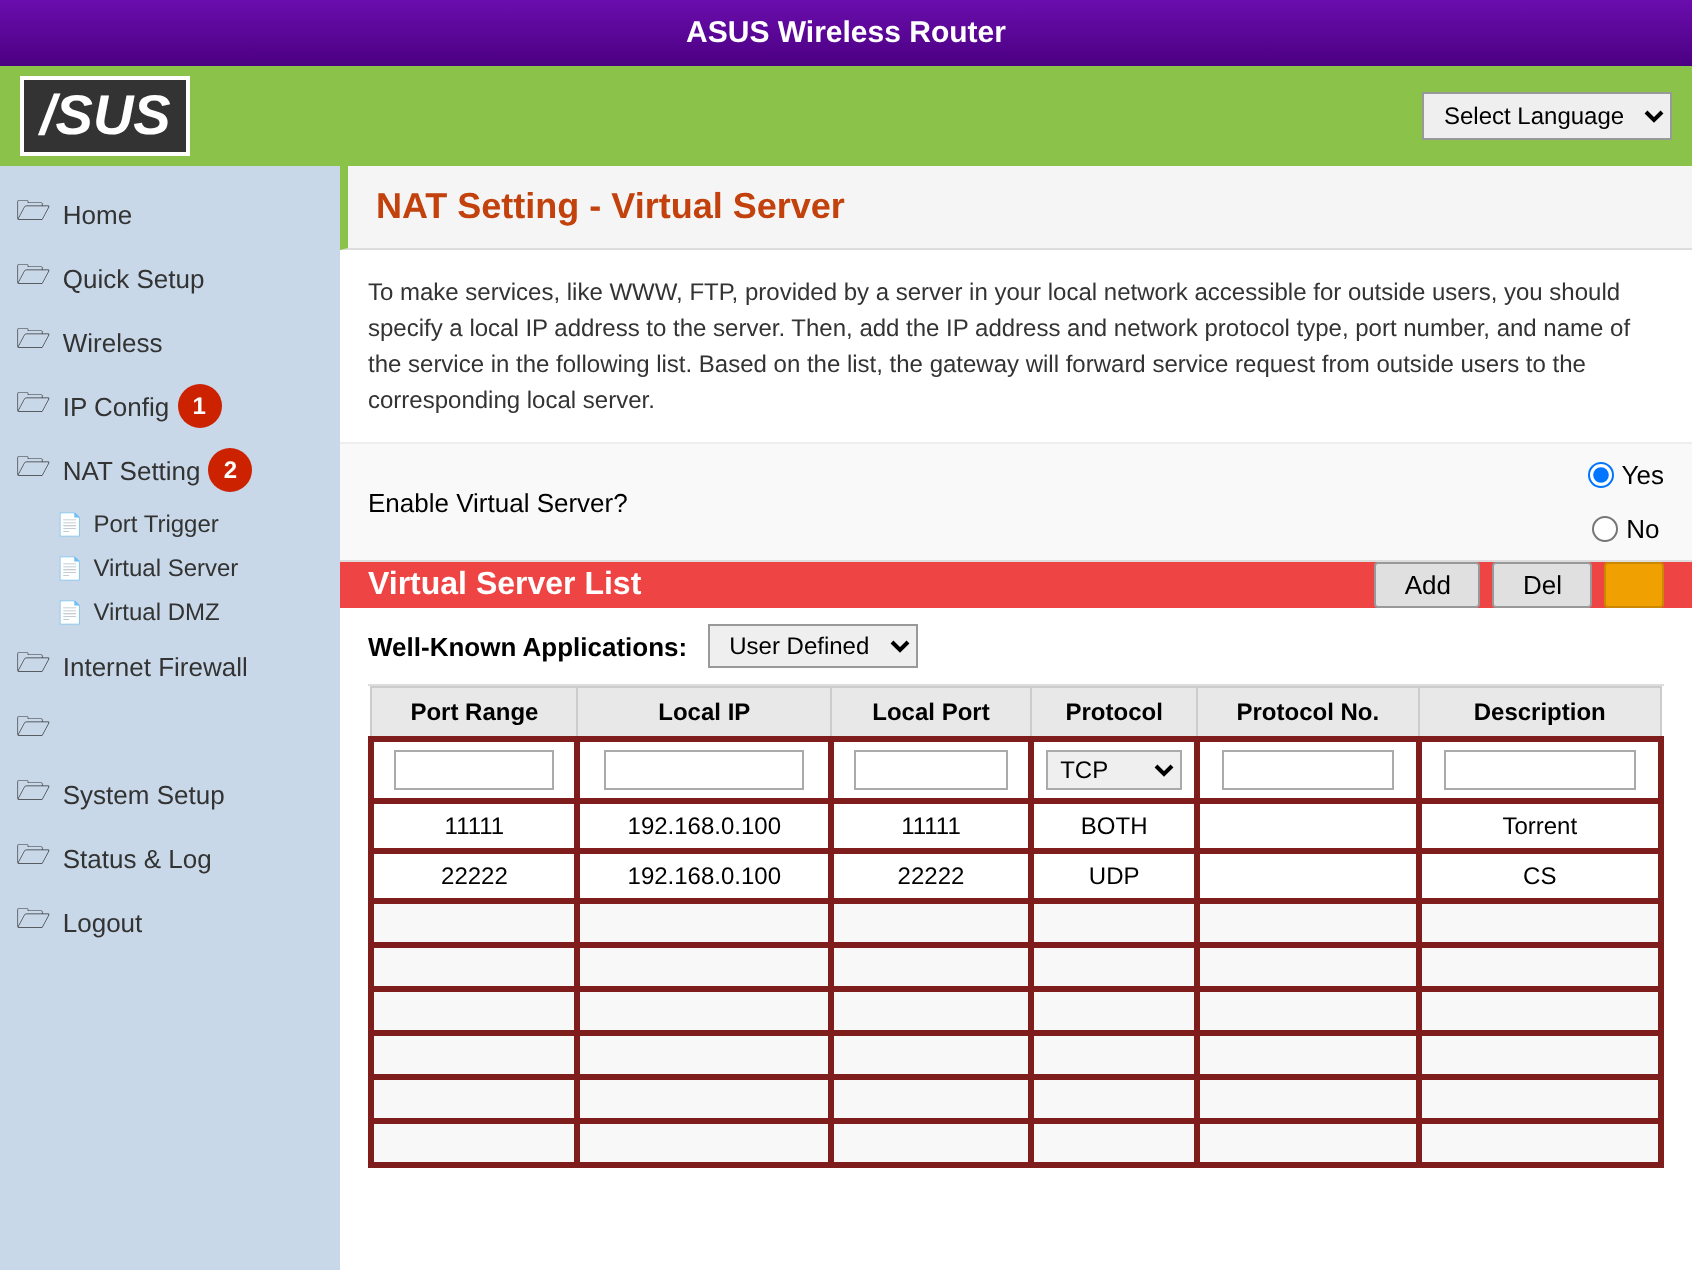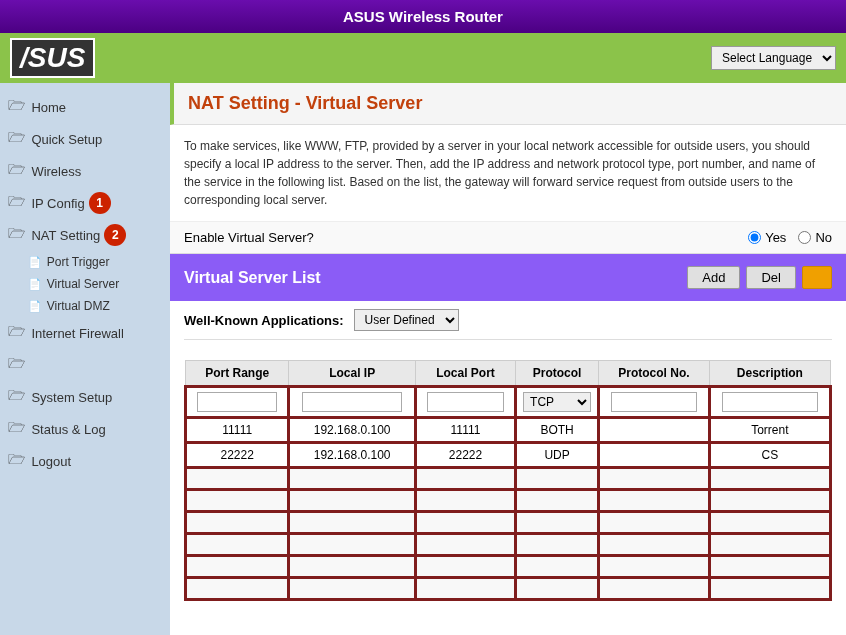--- a/index.html
+++ b/index.html
@@ -26,37 +26,37 @@
     .badge { display: inline-flex; align-items: center; justify-content: center; width: 22px; height: 22px; border-radius: 50%; background: #cc2200; color: white; font-weight: bold; font-size: 12px; margin-left: 4px; }
 
     
     .content { flex: 1; background: white; overflow-y: auto; padding: 0; }
     .page-title { background: #f5f5f5; border-bottom: 1px solid #ddd; padding: 10px 14px; font-size: 18px; font-weight: bold; color: #c2410c; border-left: 4px solid #8bc34a; margin-bottom: 0; }
     .description { padding: 12px 14px; font-size: 12px; line-height: 1.5; color: #333; border-bottom: 1px solid #eee; }
 
     
     .enable-row { display: flex; align-items: center; padding: 8px 14px; background: #f9f9f9; border-bottom: 1px solid #ddd; }
     .enable-label { font-size: 13px; flex: 1; }
-    .enable-options { display: flex; align-items: center; gap: 12px; }
+    .enable-options { display: flex; align-items: center; gap: 12px; flex-direction: column; }
     .enable-options label { display: flex; align-items: center; gap: 4px; font-size: 13px; }
 
     
-    .vs-header { background: #8b5cf6; padding: 12px 14px; display: flex; align-items: center; justify-content: space-between; }
+    .vs-header { background: #ef4444; padding: 0 14px; display: flex; align-items: center; justify-content: space-between; }
     .vs-title { font-size: 16px; font-weight: bold; color: white; }
     .vs-buttons { display: flex; gap: 6px; }
     .btn-add, .btn-del { padding: 3px 14px; font-size: 13px; background: #e0e0e0; border: 1px solid #999; cursor: pointer; border-radius: 2px; }
     .btn-gold { background: #f0a000; border: 1px solid #cc8800; width: 30px; }
 
     
     .table-area { padding: 0 14px 10px 14px; }
     .well-known-row { display: flex; align-items: center; padding: 8px 0; border-bottom: 1px solid #ddd; }
     .well-known-label { font-size: 13px; font-weight: bold; margin-right: 10px; }
     .well-known-select { padding: 2px 6px; font-size: 12px; border: 1px solid #999; }
 
-    .server-table { width: 100%; border-collapse: collapse; margin-top: 20px; }
+    .server-table { width: 100%; border-collapse: collapse; margin-top: 0; }
     .server-table th { background: #e8e8e8; border: 1px solid #ccc; padding: 5px 8px; text-align: center; font-size: 12px; font-weight: bold; }
     .server-table td { border: 3px solid #7f1d1d; padding: 4px 6px; text-align: center; font-size: 12px; }
     .server-table input[type=text] { width: 90%; border: 1px solid #aaa; padding: 2px 4px; font-size: 12px; }
     .server-table select { font-size: 12px; border: 1px solid #aaa; padding: 1px 2px; }
     .data-rows { border: 2px solid red; }
     .data-rows td { background: #fff; }
     .empty-rows td { background: #f8f8f8; height: 22px; }
   </style>
 </head>
 <body>

